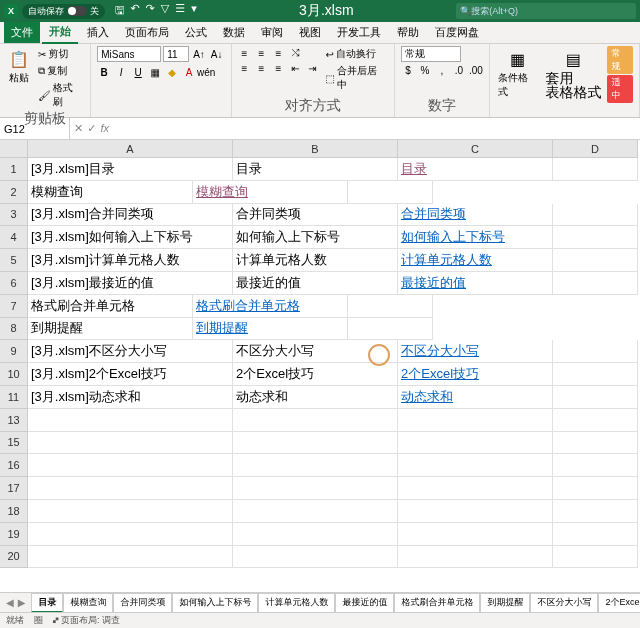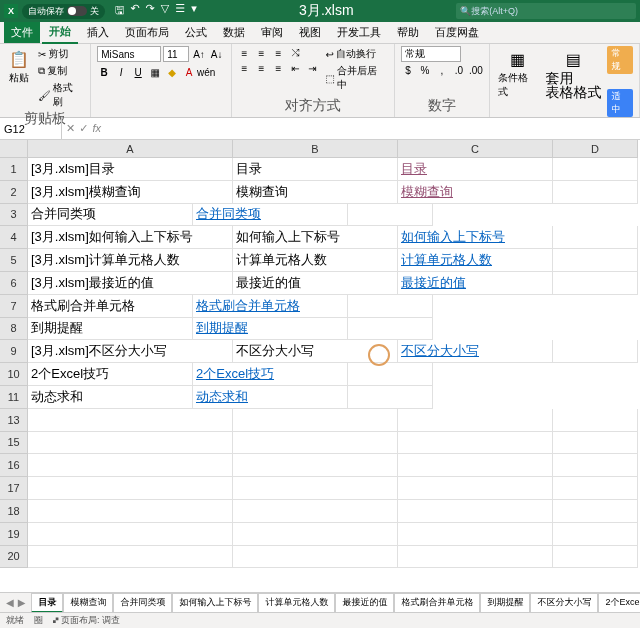--- a/index.html
+++ b/index.html
@@ -25,42 +25,42 @@
 .btn-lg { display: flex; flex-direction: column; align-items: center; gap: 1px; cursor: pointer; font-size: 10px; padding: 2px; }
 .btn-lg .ico { width: 22px; height: 22px; display: flex; align-items: center; justify-content: center; font-size: 16px; }
 .mini { font-size: 10px; cursor: pointer; padding: 1px 2px; display: flex; align-items: center; gap: 2px; }
 .stack { display: flex; flex-direction: column; gap: 1px; }
 .fontbox { display: flex; gap: 2px; }
 .sel { border: 1px solid #aaa; background: #fff; padding: 0 3px; font-size: 10px; height: 16px; display: flex; align-items: center; }
 .iconrow { display: flex; gap: 3px; }
 .iconrow span { width: 14px; height: 14px; display: flex; align-items: center; justify-content: center; font-size: 10px; cursor: pointer; }
 .right-ribbon { margin-left: auto; display: flex; }
 .namerow { height: 22px; display: flex; align-items: center; border-bottom: 1px solid #d0d0d0; }
-.namebox { width: 62px; border-right: 1px solid #ccc; padding: 0 4px; font-size: 11px; height: 100%; display: flex; align-items: center; }
+.namebox { width: 70px; border-right: 1px solid #ccc; padding: 0 4px; font-size: 11px; height: 100%; display: flex; align-items: center; }
 .fxbtns { display: flex; gap: 4px; padding: 0 4px; color: #888; }
 .fxbtns span { font-size: 11px; cursor: pointer; }
 .fbar { flex: 1; padding: 0 4px; font-size: 11px; }
 .grid { position: relative; }
 .headers { display: flex; height: 18px; }
 .corner { width: 28px; background: #e6e6e6; border-right: 1px solid #ccc; border-bottom: 1px solid #ccc; }
 .colh { background: #e6e6e6; border-right: 1px solid #ccc; border-bottom: 1px solid #ccc; display: flex; align-items: center; justify-content: center; font-size: 11px; color: #333; }
 .colA { width: 205px; } .colB { width: 165px; } .colC { width: 155px; } .colD { width: 85px; }
 .row { display: flex; height: 22.8px; }
 .rowh { width: 28px; background: #e6e6e6; border-right: 1px solid #ccc; border-bottom: 1px solid #ccc; display: flex; align-items: center; justify-content: center; font-size: 11px; color: #333; }
 .cell { border-right: 1px solid #e0e0e0; border-bottom: 1px solid #e0e0e0; padding: 0 3px; font-size: 13px; display: flex; align-items: center; overflow: hidden; white-space: nowrap; }
 .cell.link { color: #0563c1; text-decoration: underline; cursor: pointer; }
 .cell.visited { color: #954f72; text-decoration: underline; cursor: pointer; }
 .cursor-ring { position: absolute; width: 22px; height: 22px; border: 2px solid #e0a060; border-radius: 50%; left: 368px; top: 204px; pointer-events: none; }
 .sheets { position: absolute; bottom: 16px; left: 0; right: 0; height: 20px; background: #f3f2f1; display: flex; align-items: center; border-top: 1px solid #ccc; font-size: 10px; }
 .sheets .nav { display: flex; gap: 4px; padding: 0 6px; color: #888; }
 .sheet-tab { padding: 2px 6px; border: 1px solid #ccc; border-bottom: none; background: #fff; cursor: pointer; white-space: nowrap; font-size: 9px; }
 .sheet-tab.active { border-bottom: 2px solid #107c41; font-weight: bold; }
 .status { position: absolute; bottom: 0; left: 0; right: 0; height: 16px; background: #f3f2f1; display: flex; align-items: center; padding: 0 6px; font-size: 9px; color: #555; border-top: 1px solid #ccc; gap: 10px; }
 .badge-orange { background: #f0ad4e; color: #fff; padding: 1px 4px; font-size: 9px; border-radius: 2px; }
-.badge-green { background: #3b82f6; color: #fff; padding: 1px 4px; font-size: 9px; border-radius: 2px; margin-top: 14px; }
+.badge-green { background: #ef4444; color: #fff; padding: 1px 4px; font-size: 9px; border-radius: 2px; }
 </style>
 </head>
 <body>
 
 <div class="titlebar">
   <div class="left">
     <div class="appicon">X</div>
     <div class="autosave">
       <span>自动保存</span>
       <span class="toggle"></span>
@@ -228,27 +228,27 @@
   <div id="rows">
       <div class="row">
         <div class="rowh">1</div>
         <div class="cell colA">[3月.xlsm]目录</div>
         <div class="cell colB">目录</div>
         <div class="cell colC visited">目录</div>
         <div class="cell colD"></div>
       </div>
       <div class="row">
         <div class="rowh">2</div>
-        <div class="cell colA">[3月.xlsm]模糊查询</div>
         <div class="cell colB">模糊查询</div>
         <div class="cell colC visited">模糊查询</div>
         <div class="cell colD"></div>
       </div>
       <div class="row">
         <div class="rowh">3</div>
+        <div class="cell colA">[3月.xlsm]合并同类项</div>
         <div class="cell colB">合并同类项</div>
         <div class="cell colC link">合并同类项</div>
         <div class="cell colD"></div>
       </div>
       <div class="row">
         <div class="rowh">4</div>
         <div class="cell colA">[3月.xlsm]如何输入上下标号</div>
         <div class="cell colB">如何输入上下标号</div>
         <div class="cell colC link">如何输入上下标号</div>
         <div class="cell colD"></div>
@@ -281,26 +281,28 @@
       </div>
       <div class="row">
         <div class="rowh">9</div>
         <div class="cell colA">[3月.xlsm]不区分大小写</div>
         <div class="cell colB">不区分大小写</div>
         <div class="cell colC link">不区分大小写</div>
         <div class="cell colD"></div>
       </div>
       <div class="row">
         <div class="rowh">10</div>
+        <div class="cell colA">[3月.xlsm]2个Excel技巧</div>
         <div class="cell colB">2个Excel技巧</div>
         <div class="cell colC link">2个Excel技巧</div>
         <div class="cell colD"></div>
       </div>
       <div class="row">
         <div class="rowh">11</div>
+        <div class="cell colA">[3月.xlsm]动态求和</div>
         <div class="cell colB">动态求和</div>
         <div class="cell colC link">动态求和</div>
         <div class="cell colD"></div>
       </div>
       <div class="row">
         <div class="rowh">13</div>
         <div class="cell colA"></div>
         <div class="cell colB"></div>
         <div class="cell colC "></div>
         <div class="cell colD"></div>

